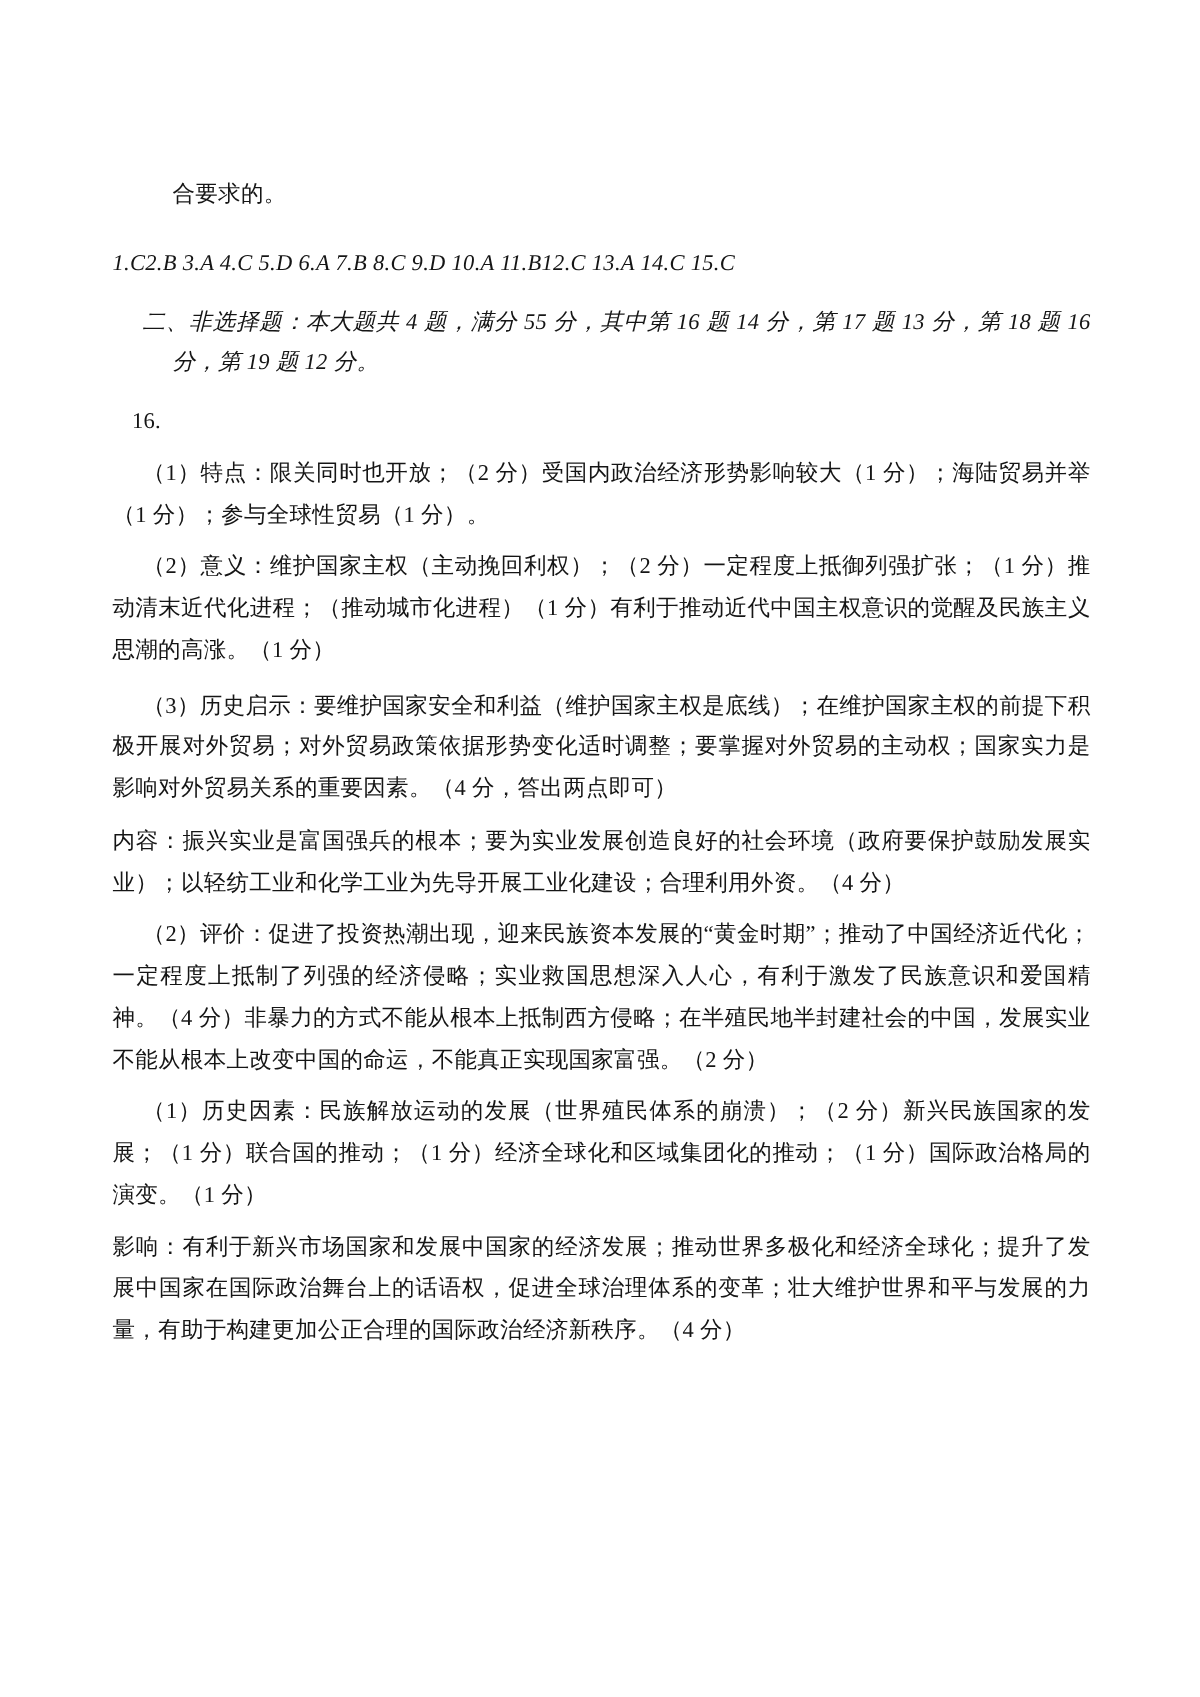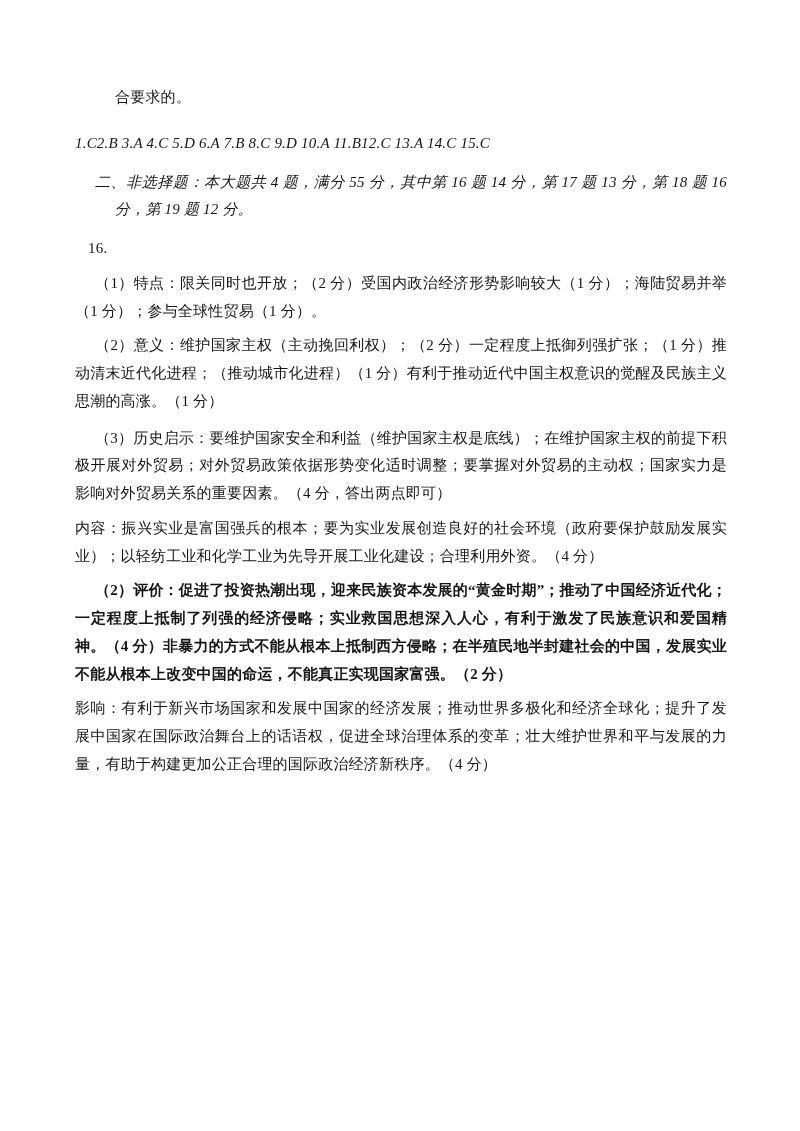--- a/index.html
+++ b/index.html
@@ -9,20 +9,21 @@
   }
   .page {
     position: relative;
     width: 800px;
     height: 955px;
     background: #ffffff;
     overflow: hidden;
     box-sizing: border-box;
     font-family: "Liberation Serif", "DejaVu Serif", serif;
     color: #151515;
+    margin-top: 33px;
   }
   .content {
     box-sizing: border-box;
     padding: 84px 73px 0 75px;
     font-size: 15px;
     line-height: 1.85;
     text-align: justify;
     letter-spacing: 0.2px;
   }
   .para {
@@ -36,21 +37,21 @@
   .hang { padding-left: 40px; text-indent: -20px; }
   
   .qnum { text-indent: 13px; }
   
   .ind-first { text-indent: 20px; }
   
   .mission { padding-left: 13px; text-indent: 37px; }
 
   .gap-lg { margin-bottom: 18px; }
   .gap-md { margin-bottom: 11px; font-style: italic; }
-  .mt-sm { margin-top: 5px; font-weight: bold; }
+  .mt-sm { margin-top: 5px; }
   .mt-md { margin-top: 9px; }
 </style>
 </head>
 <body>
 
 <div class="page">
   <div class="content">
 
     <p class="para ind-big gap-lg">合要求的。</p>
 
@@ -66,19 +67,20 @@
 
     <p class="para ind-first mt-md">（3）历史启示：要维护国家安全和利益（维护国家主权是底线）；在维护国家主权的前提下积极开展对外贸易；对外贸易政策依据形势变化适时调整；要掌握对外贸易的主动权；国家实力是影响对外贸易关系的重要因素。（4 分，答出两点即可）</p>
 
 
 
     <p class="para flush">内容：振兴实业是富国强兵的根本；要为实业发展创造良好的社会环境（政府要保护鼓励发展实业）；以轻纺工业和化学工业为先导开展工业化建设；合理利用外资。（4 分）</p>
 
     <p class="para ind-first mt-sm">（2）评价：促进了投资热潮出现，迎来民族资本发展的“黄金时期”；推动了中国经济近代化；一定程度上抵制了列强的经济侵略；实业救国思想深入人心，有利于激发了民族意识和爱国精神。（4 分）非暴力的方式不能从根本上抵制西方侵略；在半殖民地半封建社会的中国，发展实业不能从根本上改变中国的命运，不能真正实现国家富强。（2 分）</p>
 
 
+    <p class="para ind-first">（1）历史因素：民族解放运动的发展（世界殖民体系的崩溃）；（2 分）新兴民族国家的发展；（1 分）联合国的推动；（1 分）经济全球化和区域集团化的推动；（1 分）国际政治格局的演变。（1 分）</p>
 
 
     <p class="para flush">影响：有利于新兴市场国家和发展中国家的经济发展；推动世界多极化和经济全球化；提升了发展中国家在国际政治舞台上的话语权，促进全球治理体系的变革；壮大维护世界和平与发展的力量，有助于构建更加公正合理的国际政治经济新秩序。（4 分）</p>
 
 
   </div>
 </div>
 
 </body></html>

